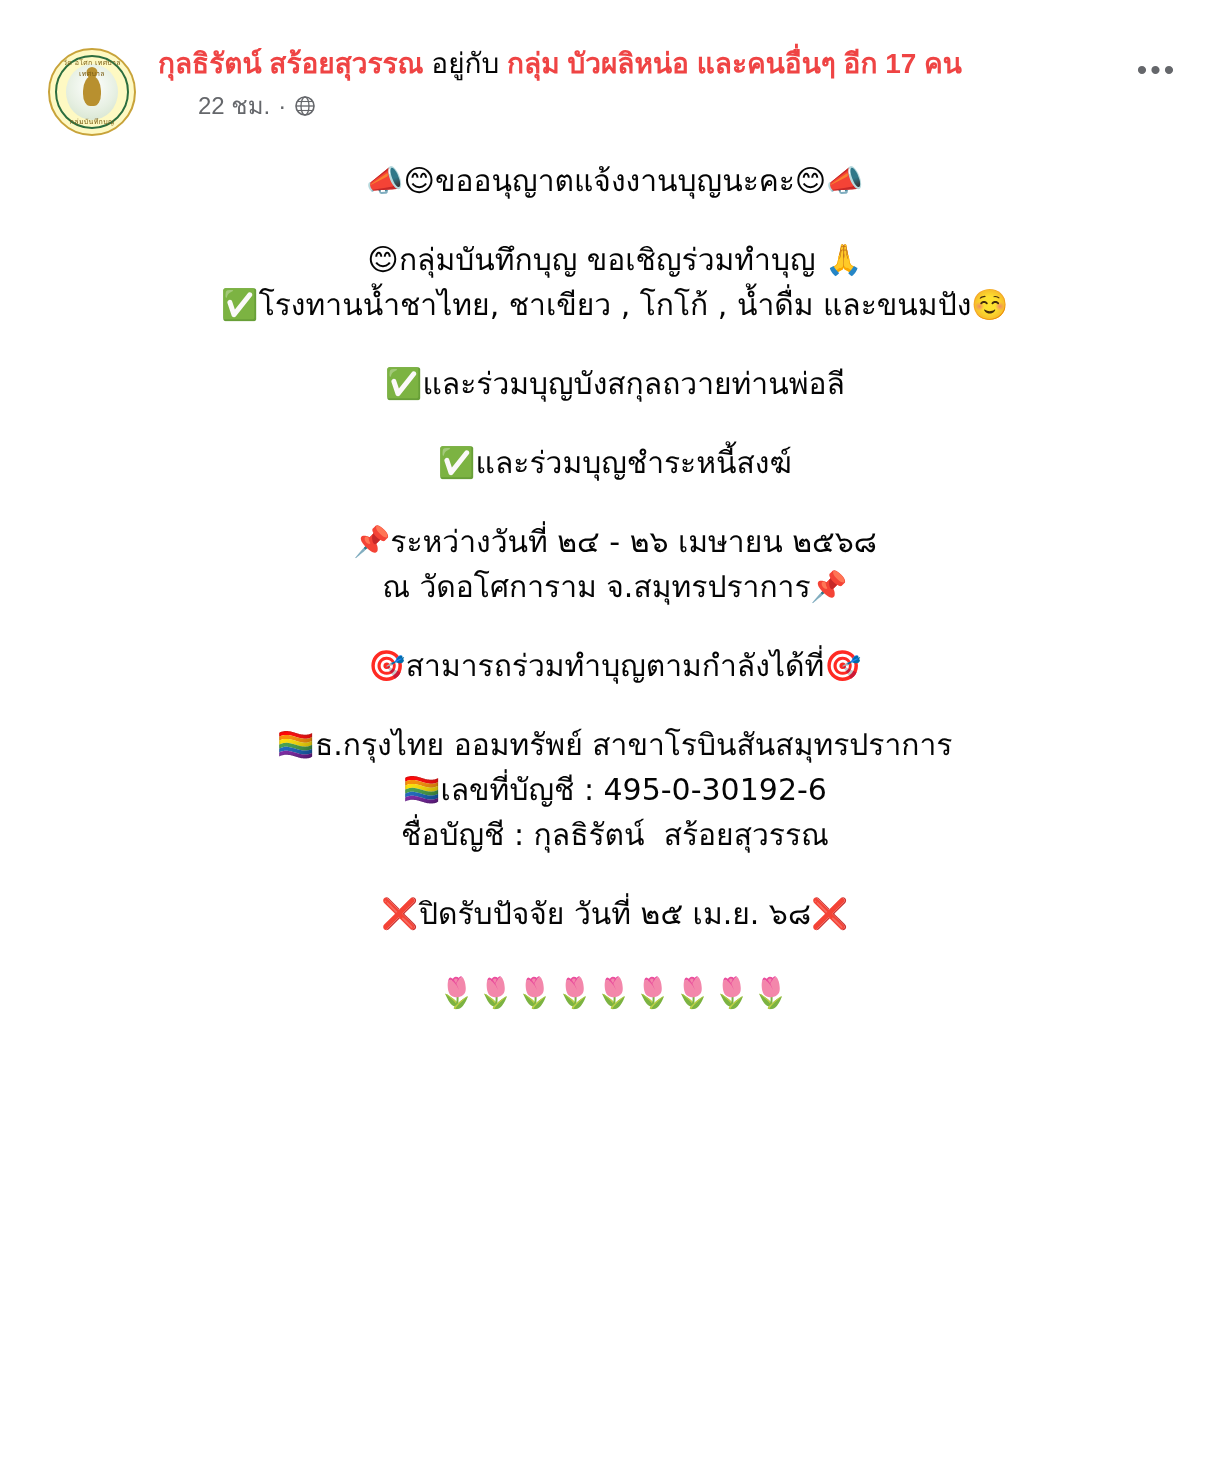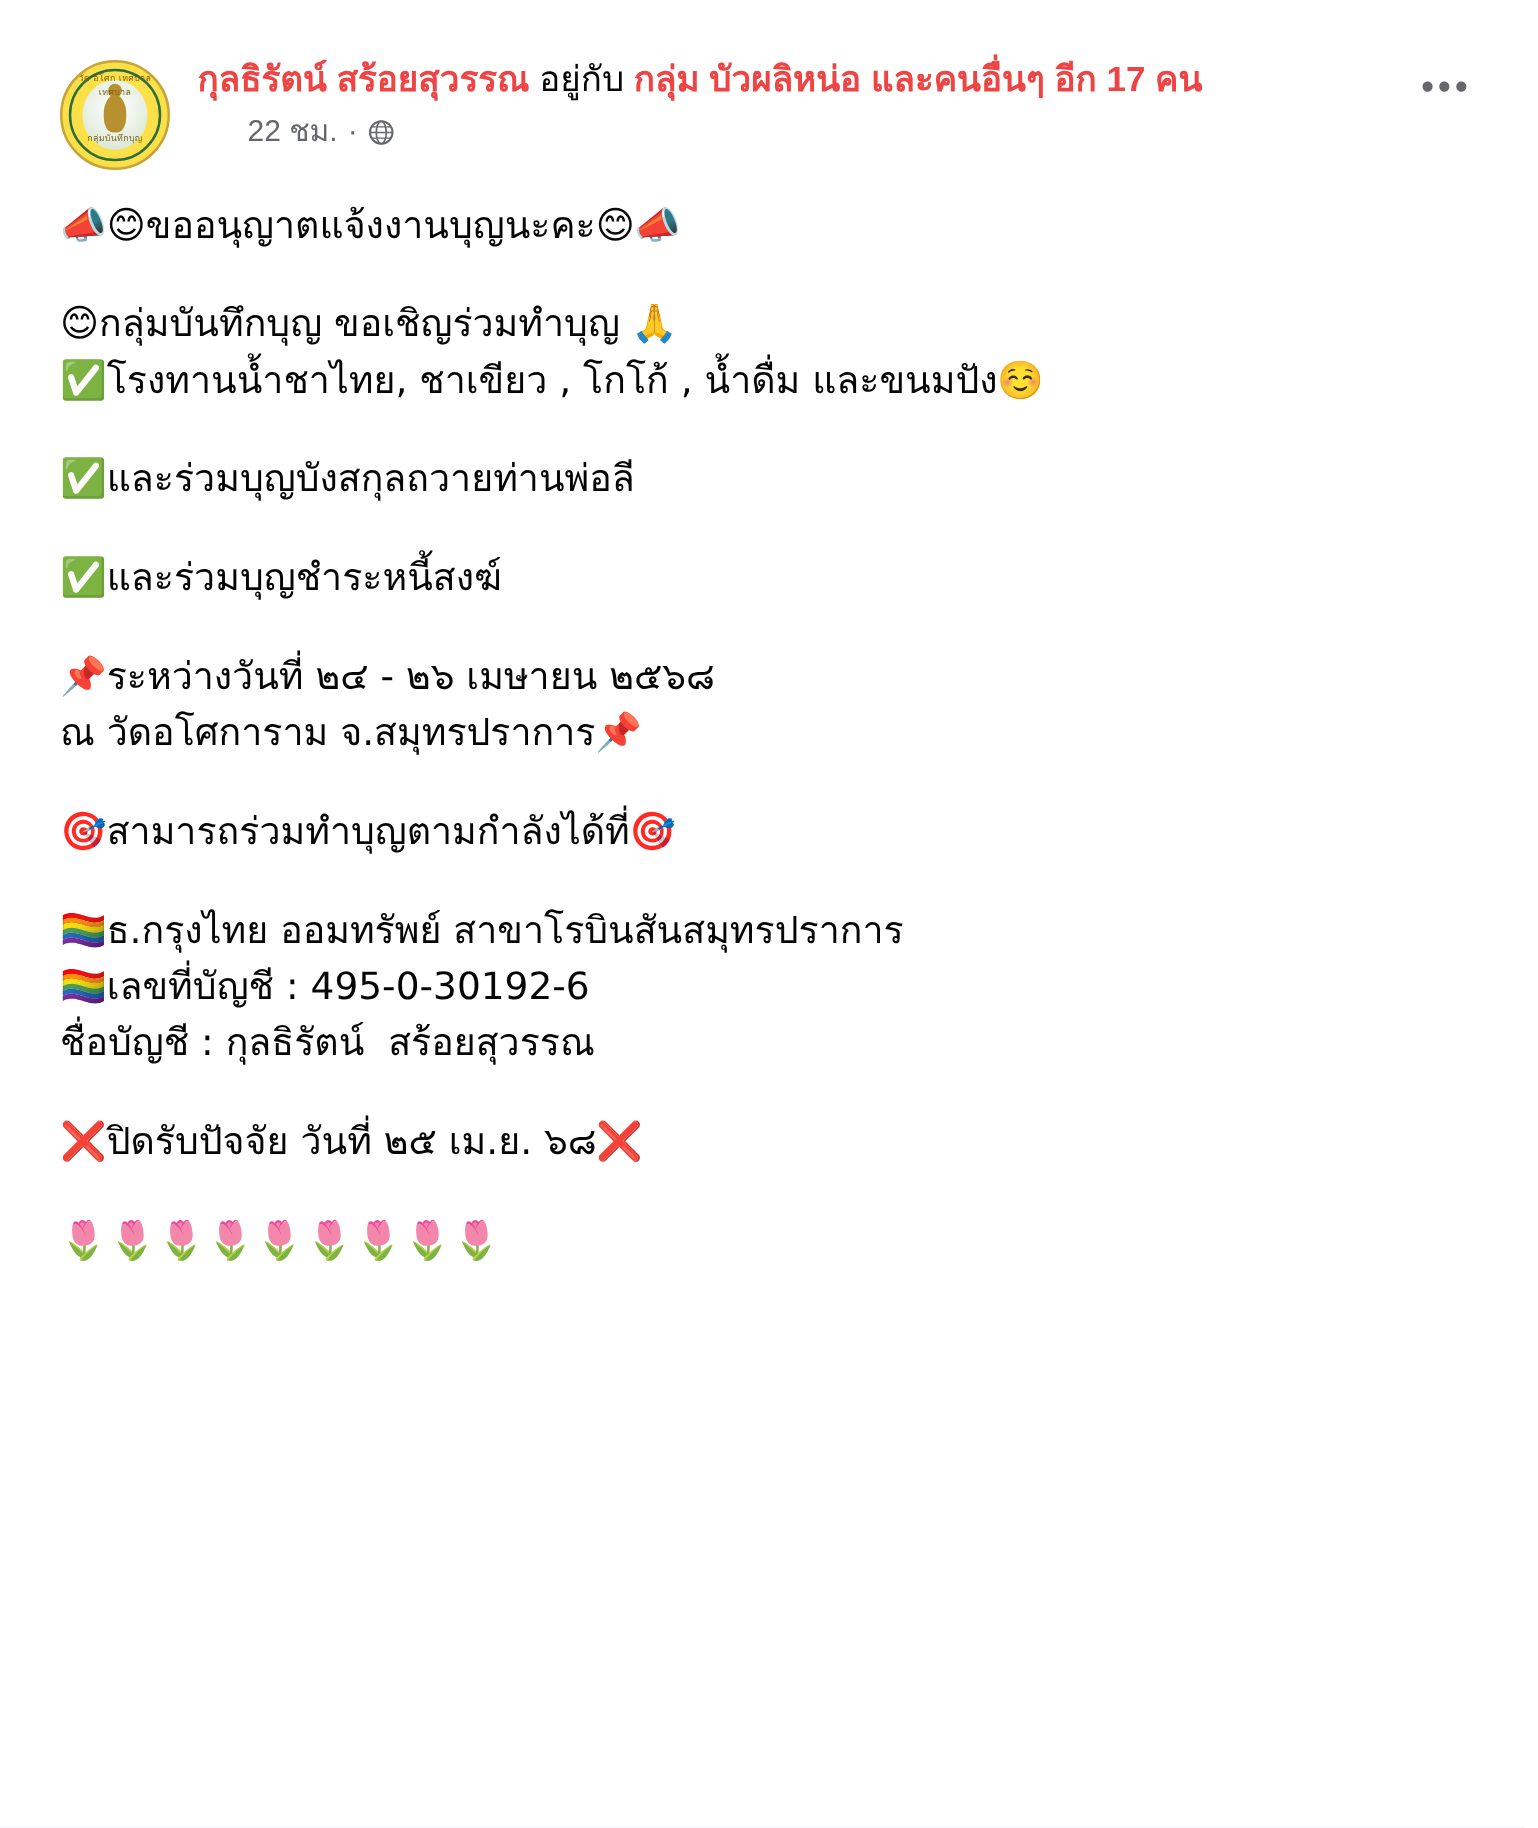--- a/index.html
+++ b/index.html
@@ -30,21 +30,21 @@
     display: flex;
     align-items: flex-start;
     padding: 30px 30px 0 30px;
     box-sizing: border-box;
   }
   .avatar {
     width: 84px;
     height: 84px;
     border-radius: 50%;
     flex: 0 0 84px;
-    background: #fde047;
+    background: #fef9c3;
     border: 2px solid #c8a33a;
     position: relative;
     overflow: hidden;
     margin-top: 4px;
   }
   .avatar .ring {
     position: absolute;
     left: 5px; top: 5px; right: 5px; bottom: 5px;
     border-radius: 50%;
     border: 2px solid #2c6e3f;
@@ -81,21 +81,21 @@
     position: absolute;
     left: 0;
     width: 100%;
     text-align: center;
     font-size: 7px;
     color: #7a5c12;
     letter-spacing: 0.3px;
     font-family: "DejaVu Sans", sans-serif;
   }
   .avatar .arc-top { top: 7px; }
-  .avatar .arc-bottom { bottom: 18px; }
+  .avatar .arc-bottom { bottom: 7px; }
 
   .header-text {
     margin-left: 22px;
     flex: 1 1 auto;
     min-width: 0;
     padding-right: 10px;
   }
   .name-line {
     font-size: 28px;
     line-height: 40px;
@@ -140,20 +140,21 @@
     border-radius: 6px;
     margin-top: 6px;
   }
 
   .post-body {
     padding: 22px 30px 0 30px;
     font-size: 30px;
     line-height: 45px;
     color: #050505;
     word-wrap: break-word;
+    text-align: center;
   }
   .para {
     margin: 0 0 34px 0;
     white-space: pre-wrap;
   }
   .para:last-child { margin-bottom: 0; }
   .emoji {
     font-family: "DejaVu Sans", sans-serif;
   }
   .tulips {

